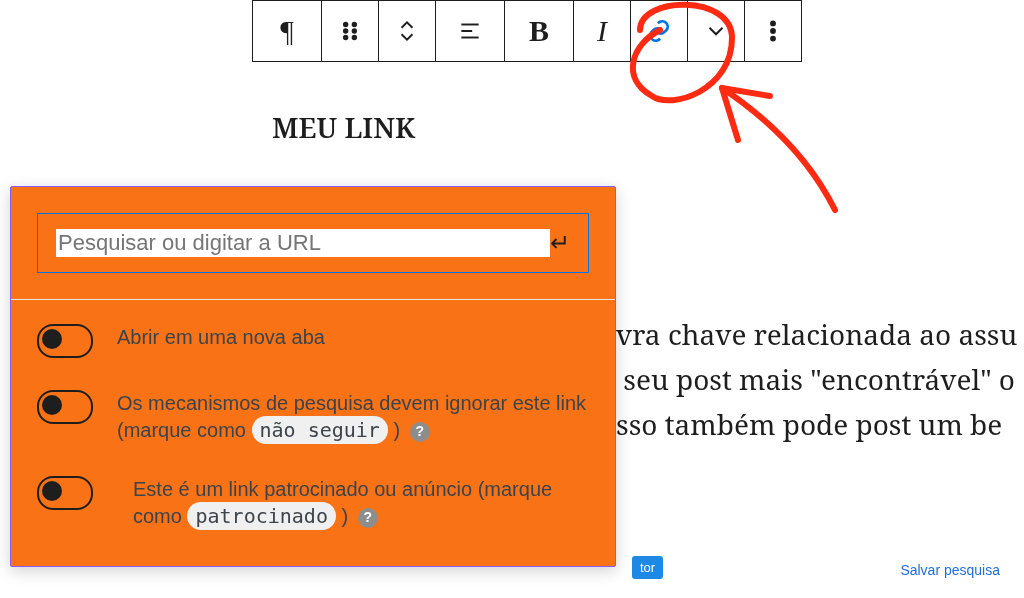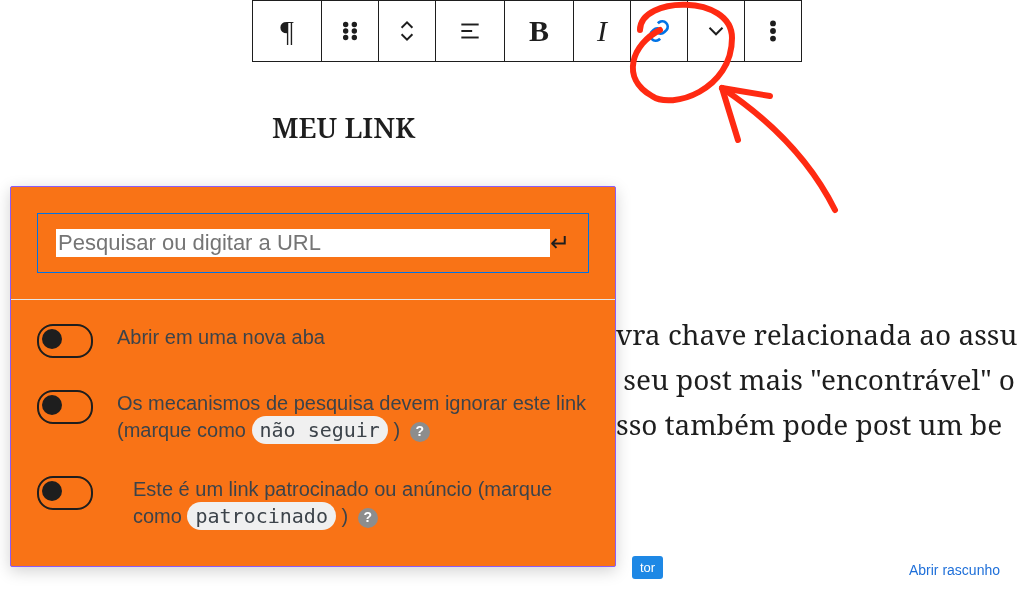--- a/index.html
+++ b/index.html
@@ -156,21 +156,21 @@
         <code class="tag">patrocinado</code>
         <span>)</span>
         <span class="help">?</span>
       </div>
     </div>
 
   </div>
 </div>
 
 <div class="editor-chip">tor</div>
-<div class="draft-link">Abrir rascunho</div>
+<div class="draft-link">Salvar pesquisa</div>
 
 <svg class="anno" width="1024" height="598">
   <g stroke="#ff2a12" fill="none" stroke-width="6" stroke-linecap="round">
 
     <path d="M640 30 C640 -4 732 -6 732 38 C732 90 672 110 652 96 C620 78 632 44 660 30"></path>
 
     <path d="M835 210 C810 160 770 120 722 88"></path>
 
     <path d="M722 88 L770 96"></path>
     <path d="M722 88 L738 140"></path>

